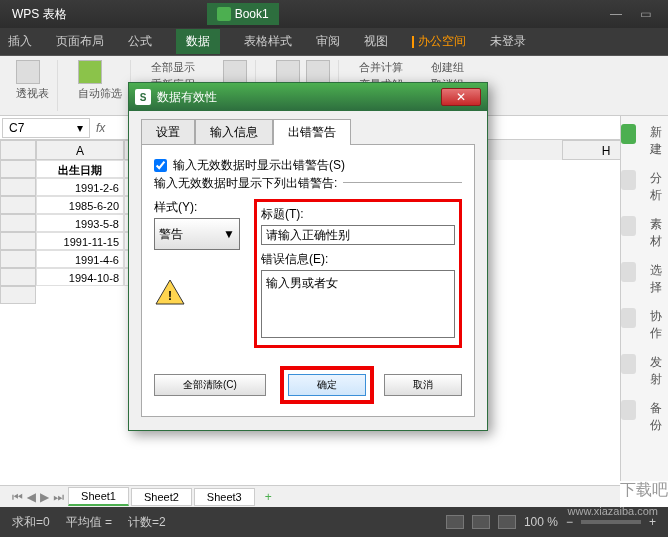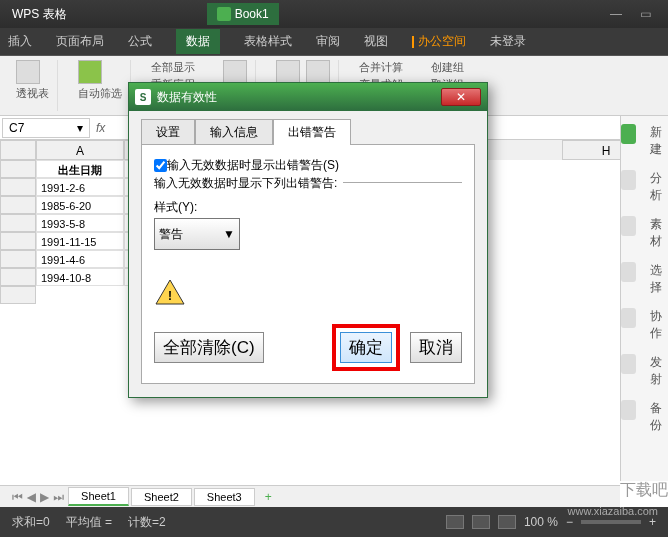--- a/index.html
+++ b/index.html
@@ -22,21 +22,21 @@
 .cellref{display:flex;align-items:center;height:24px;border-bottom:1px solid #ccc;background:#fff}
 .cellref .refbox{width:88px;border:1px solid #ccc;padding:2px 6px;margin:2px;display:flex;align-items:center;justify-content:space-between}
 .cellref .fx{margin-left:4px;color:#666;font-style:italic}
 .sheet{display:flex;background:#fff;position:relative}
 .rowheads{display:flex;flex-direction:column}
 .corner{width:36px;height:20px;background:#f0f0f0;border:1px solid #ccc}
 .ch{width:88px;height:20px;background:#f0f0f0;border:1px solid #ccc;text-align:center;line-height:20px}
 .rh{width:36px;height:18px;background:#f0f0f0;border:1px solid #ccc;text-align:center;font-size:11px;line-height:18px}
 .cells{display:flex;flex-direction:column}
 .crow{display:flex}
-.cell{width:88px;height:18px;border:1px solid #e0e0e0;padding:0 4px;text-align:left;line-height:18px;font-size:11px}
+.cell{width:88px;height:18px;border:1px solid #e0e0e0;padding:0 4px;text-align:right;line-height:18px;font-size:11px}
 .cell.h{text-align:center;font-weight:bold}
 .sidepanel{position:absolute;right:0;top:116px;bottom:56px;width:48px;background:#f5f5f5;border-left:1px solid #ccc;display:flex;flex-direction:column;align-items:center;padding-top:8px;gap:12px}
 .sidepanel .sp{display:flex;flex-direction:row;align-items:flex-start;gap:14px;color:#555;font-size:11px}
 .sidepanel .spicon{width:20px;height:20px;background:#ddd;border-radius:3px}
 .sheettabs{position:absolute;bottom:30px;left:0;right:48px;height:22px;background:#f0f0f0;border-top:1px solid #ccc;display:flex;align-items:center;padding:0 12px;gap:2px}
 .sheettabs .nav{color:#888;margin-right:2px}
 .sheettabs .tab{padding:2px 12px;border:1px solid #ccc;background:#fff;font-size:11px}
 .sheettabs .tab.active{background:#fff;border-bottom:2px solid #4caf50}
 .sheettabs .add{margin-left:8px;color:#4caf50}
 .statusbar{position:absolute;bottom:0;left:0;right:0;height:30px;background:#3a3a3a;color:#ccc;display:flex;align-items:center;padding:0 12px;gap:16px;font-size:11px}
@@ -44,36 +44,36 @@
 .statusbar .vbtn{width:18px;height:14px;background:#555;border:1px solid #777}
 
 .dialog{position:absolute;left:128px;top:82px;width:360px;background:#f0f0f0;border:1px solid #2d6e3e;box-shadow:4px 4px 12px rgba(0,0,0,.4)}
 .dlg-title{background:linear-gradient(to bottom,#4caf50,#2d6e3e);height:28px;display:flex;align-items:center;padding:0 6px;color:#fff}
 .dlg-title .dicon{width:16px;height:16px;background:#fff;border-radius:2px;margin-right:6px;display:flex;align-items:center;justify-content:center;color:#2d6e3e;font-weight:bold;font-size:10px}
 .dlg-title .dclose{margin-left:auto;width:40px;height:18px;background:linear-gradient(to bottom,#e57373,#c62828);border:1px solid #8c1a1a;border-radius:2px;display:flex;align-items:center;justify-content:center;color:#fff}
 .dlg-tabs{display:flex;background:#f0f0f0;padding:8px 12px 0;gap:0}
 .dlg-tab{padding:4px 14px;border:1px solid #aaa;background:#e8e8e8;border-bottom:none;cursor:pointer;font-size:12px}
 .dlg-tab.active{background:#fff;position:relative;z-index:2}
 .dlg-body{margin:0 12px 12px;background:#fff;border:1px solid #aaa;padding:12px;position:relative;top:-1px}
-.dlg-row{display:flex;align-items:center;margin-bottom:8px}
+.dlg-row{display:flex;align-items:center;gap:6px;margin-bottom:8px}
 .dlg-row input[type=checkbox]{width:13px;height:13px}
 .dlg-fieldset{border-top:1px solid #aaa;margin-top:4px;padding-top:8px;position:relative}
 .dlg-legend{position:absolute;top:-8px;left:0;background:#fff;padding-right:6px;font-size:12px}
 .dlg-cols{display:flex;gap:12px;margin-top:8px}
 .dlg-col1{width:88px}
 .dlg-col2{flex:1}
 .redbox{border:3px solid #e00;padding:4px}
 .lbl{display:block;margin-bottom:2px}
 .combo{width:86px;border:1px solid #777;background:linear-gradient(#fff,#e0e0e0);height:32px;display:flex;align-items:center;padding:0 4px;justify-content:space-between}
 .txt{width:100%;border:1px solid #777;padding:2px 4px;height:20px}
 .txtarea{width:100%;border:1px solid #777;padding:4px;height:68px;resize:none;font-family:inherit}
 .warn{width:32px;height:28px;margin-top:28px;position:relative}
 .warn svg{width:32px;height:28px}
 .dlg-btns{display:flex;justify-content:space-between;margin-top:18px;align-items:center}
-.btn{padding:3px 8px;border:1px solid #888;background:linear-gradient(#fff,#e0e0e0);cursor:pointer;font-size:17px}
+.btn{padding:3px 28px;border:1px solid #888;background:linear-gradient(#fff,#e0e0e0);cursor:pointer;font-size:10px}
 .btn.primary{border:1px solid #3a8fd8;background:linear-gradient(#eaf4ff,#cfe6fb)}
 .redwrap{border:4px solid #e00;padding:4px;display:inline-block}
 .btnrow{display:flex;gap:10px;align-items:center}
 
 .watermark{position:absolute;right:0;bottom:36px;color:#999;font-size:16px}
 .wmurl{position:absolute;right:10px;bottom:20px;color:#aaa;font-size:11px}
 </style>
 </head>
 <body>
 
@@ -276,20 +276,26 @@
               <span>警告</span>
               <span>▼</span>
             </div>
           <div class="warn">
             <svg viewBox="0 0 32 28">
                 <polygon points="16,2 30,26 2,26" fill="#ffd54f" stroke="#333" stroke-width="1"></polygon>
                 <text x="16" y="22" text-anchor="middle" font-size="16" font-weight="bold">!</text>
               </svg>
           </div>
         </div>
+        <div class="dlg-col2 redbox">
+          <span class="lbl">标题(T):</span>
+          <input class="txt" value="请输入正确性别" style="">
+          <span class="lbl" style="margin-top:6px">错误信息(E):</span>
+          <textarea class="txtarea" style="">输入男或者女</textarea>
+        </div>
       </div>
     </div>
     <div class="dlg-btns">
       <button class="btn">全部清除(C)</button>
       <div class="btnrow">
         <span class="redwrap">
           <button class="btn primary">确定</button>
         </span>
         <button class="btn">取消</button>
       </div>

